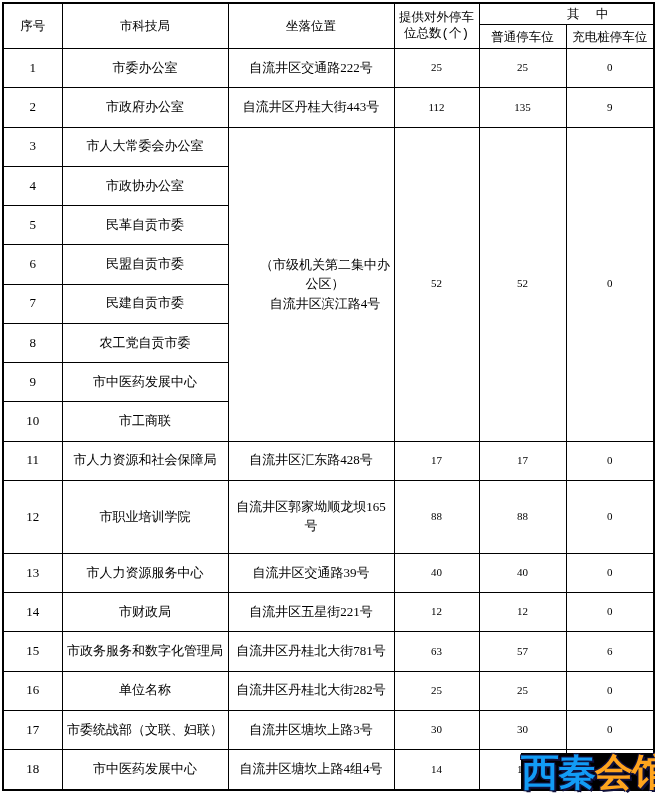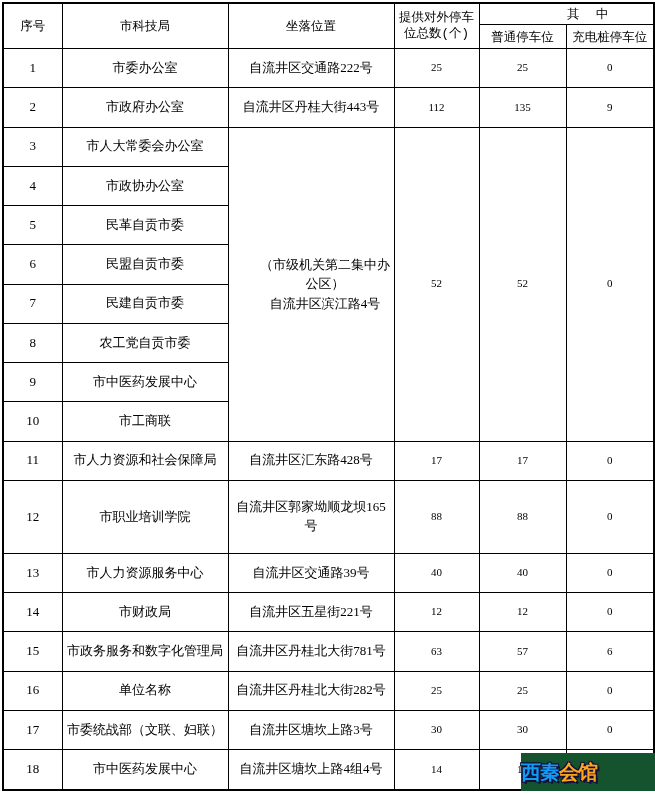--- a/index.html
+++ b/index.html
@@ -35,25 +35,25 @@
   thead th { font-size: 12.5px; }
   th.qizhong { letter-spacing: 2px; padding-left: 47px; }
   .tot-line { display: block; line-height: 1.3; font-family: Liberation Mono, monospace; }
   td.c-num { font-size: 11px; font-family: Liberation Serif, serif; }
   td.c-loc { font-size: 13px; }
   .loc-line { display: block; line-height: 1.5; margin-left: 28px; }
   .watermark {
     position: absolute;
     left: 521px; top: 753px;
     width: 134px; height: 38px;
-    background: #14532d;
+    background: #000000;
     display: flex; align-items: center; justify-content: flex-start;
     white-space: nowrap;
     font-weight: bold;
-    font-size: 20px;
+    font-size: 38px;
     line-height: 38px;
     letter-spacing: -1px;
     font-family: "Liberation Sans", "DejaVu Sans", sans-serif;
     z-index: 5;
   }
   .wm-blue {
     color: #129bf5;
     text-shadow: 2px 2px 0 #10103a, -1px 1px 0 #10103a, 1px -1px 0 #10103a, -1px -1px 0 #10103a, 1px 1px 0 #10103a;
   }
   .wm-orange {

